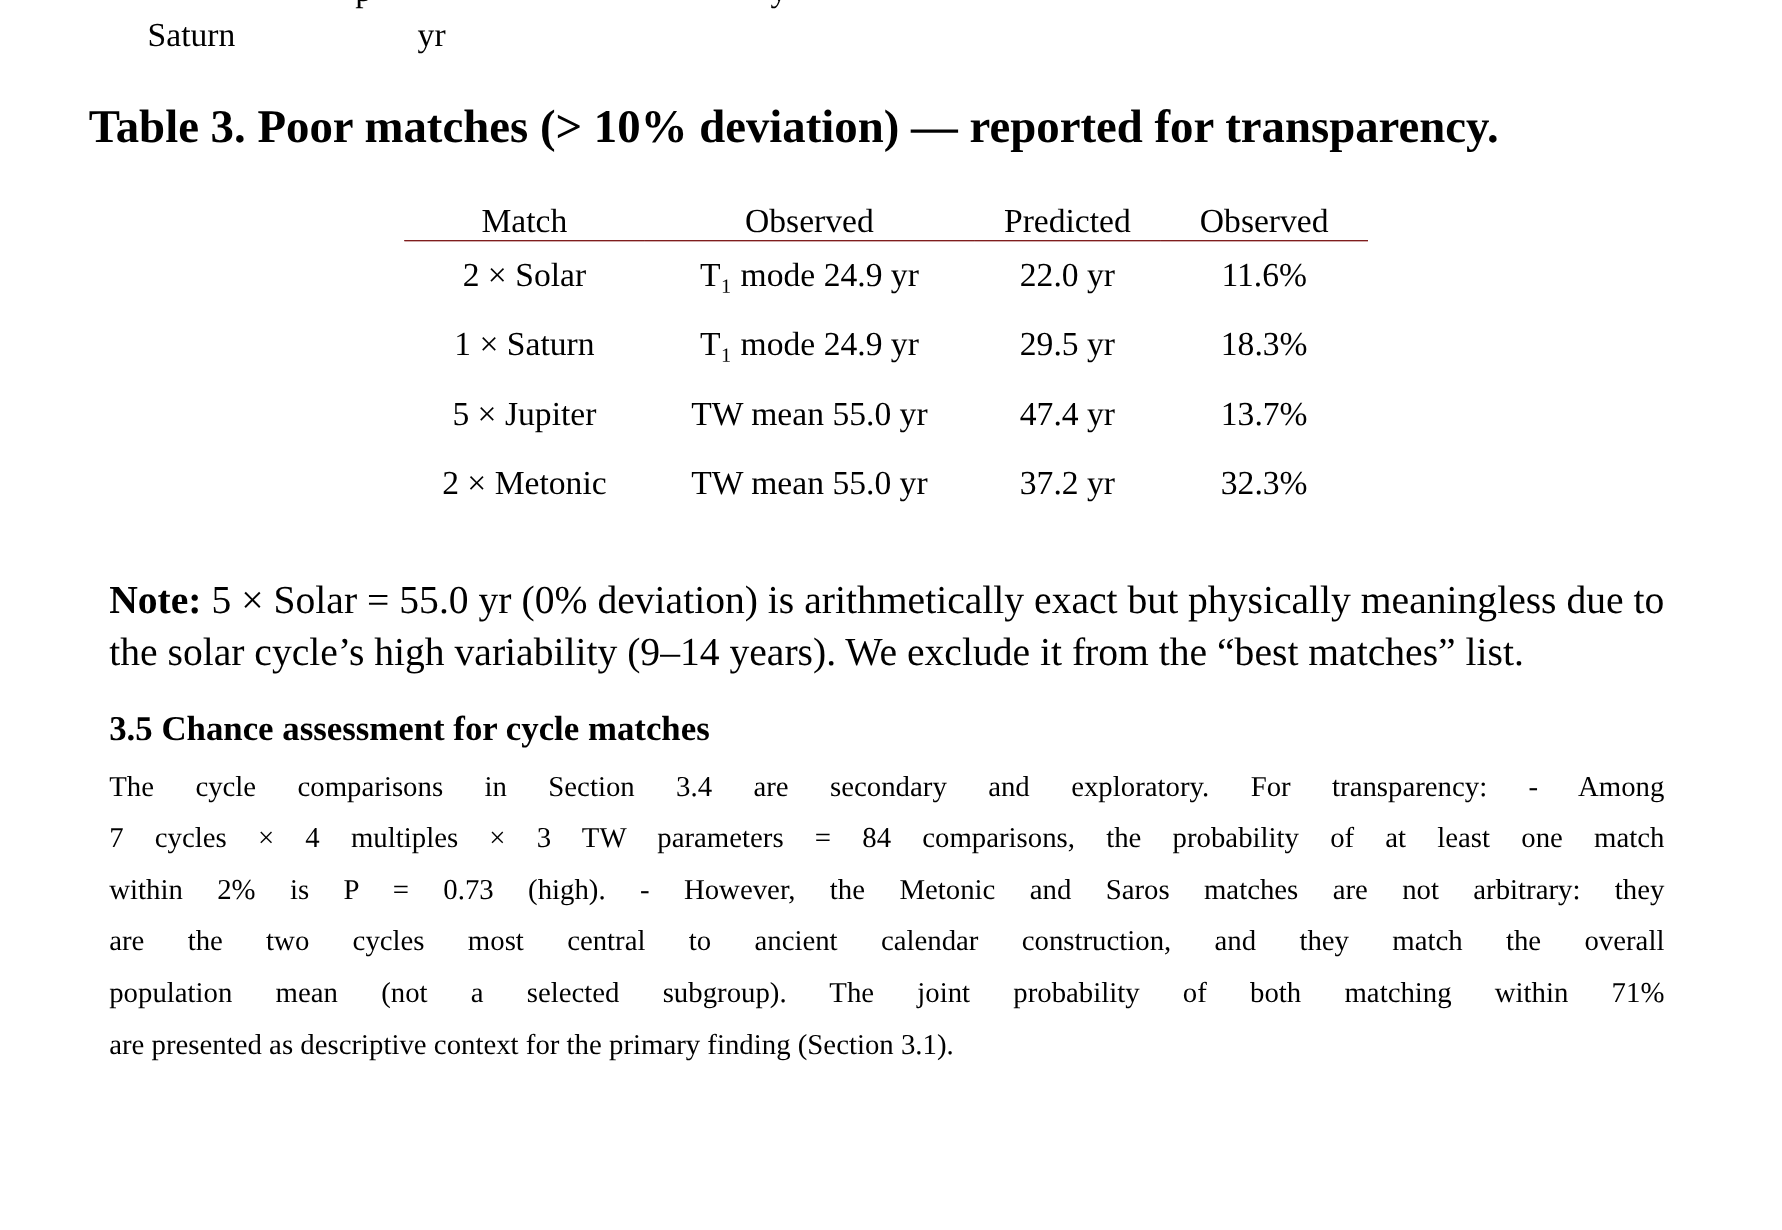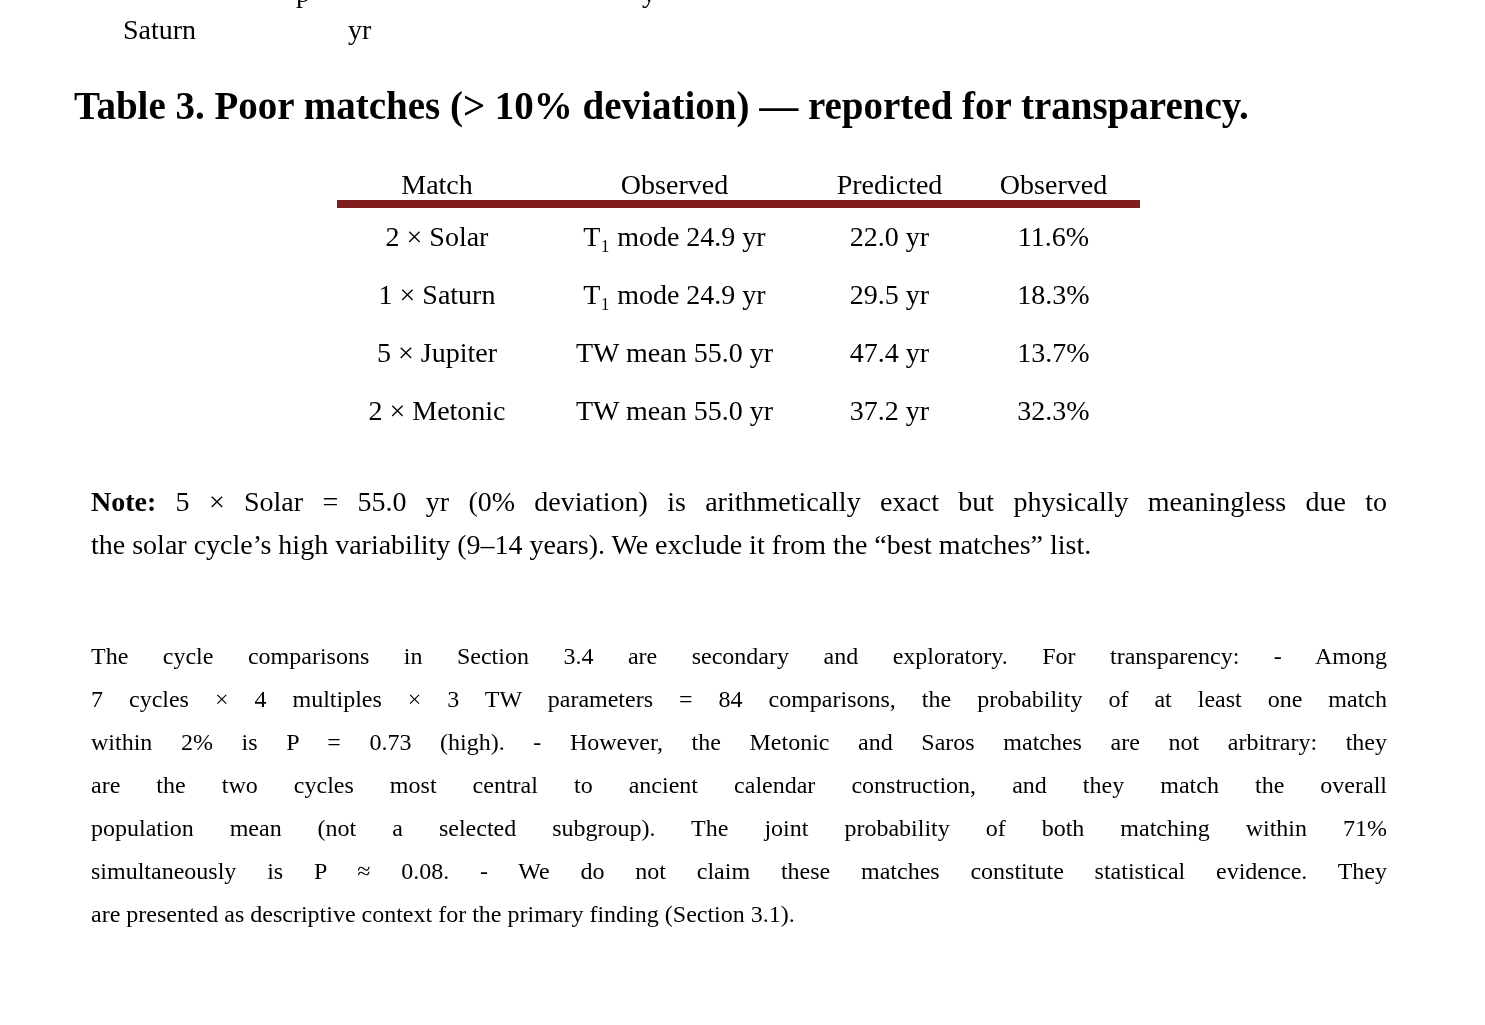--- a/index.html
+++ b/index.html
@@ -60,39 +60,39 @@
   }
   .data-table th,
   .data-table td {
     font-size: 28px;
     font-weight: normal;
     text-align: center;
     padding: 0;
   }
   .data-table th {
     line-height: 30px;
-    border-bottom: 8px solid #7f1d1d;
+    border-bottom: 1px solid #7f1d1d;
   }
   .data-table td {
     height: 58px;
     vertical-align: middle;
     line-height: 30px;
   }
   .col-match     { width: 200px; }
   .col-observed  { width: 275px; }
   .col-predicted { width: 155px; }
   .col-deviation { width: 173px; }
 
   
   .note-block {
     position: absolute;
     left: 91px;
     top: 480px;
     width: 1296px;
-    font-size: 28px;
+    font-size: 33px;
   }
   .para-block {
     position: absolute;
     left: 91px;
     top: 635px;
     width: 1296px;
     font-size: 24px;
   }
   .jline {
     line-height: 43px;
@@ -168,24 +168,24 @@
         <td>32.3%</td>
       </tr>
     </tbody>
   </table>
 
   <div class="note-block">
     <div class="jline"><span class="note-label">Note:</span><span> 5 × Solar = 55.0 yr (0% deviation) is arithmetically exact but physically meaningless due to</span></div>
     <div class="jline-last">the solar cycle’s high variability (9–14 years). We exclude it from the “best matches” list.</div>
   </div>
 
+  <h2 class="section-heading">3.5 Chance assessment for cycle matches</h2>
 
   <div class="para-block">
     <div class="jline">The cycle comparisons in Section 3.4 are secondary and exploratory. For transparency: - Among</div>
     <div class="jline">7 cycles × 4 multiples × 3 TW parameters = 84 comparisons, the probability of at least one match</div>
     <div class="jline">within 2% is P = 0.73 (high). - However, the Metonic and Saros matches are not arbitrary: they</div>
     <div class="jline">are the two cycles most central to ancient calendar construction, and they match the overall</div>
     <div class="jline">population mean (not a selected subgroup). The joint probability of both matching within 71%</div>
-    <div class="jline">simultaneously is P ≈ 0.08. - We do not claim these matches constitute statistical evidence. They</div>
     <div class="jline-last">are presented as descriptive context for the primary finding (Section 3.1).</div>
   </div>
 
 </div>
 
 </body></html>

